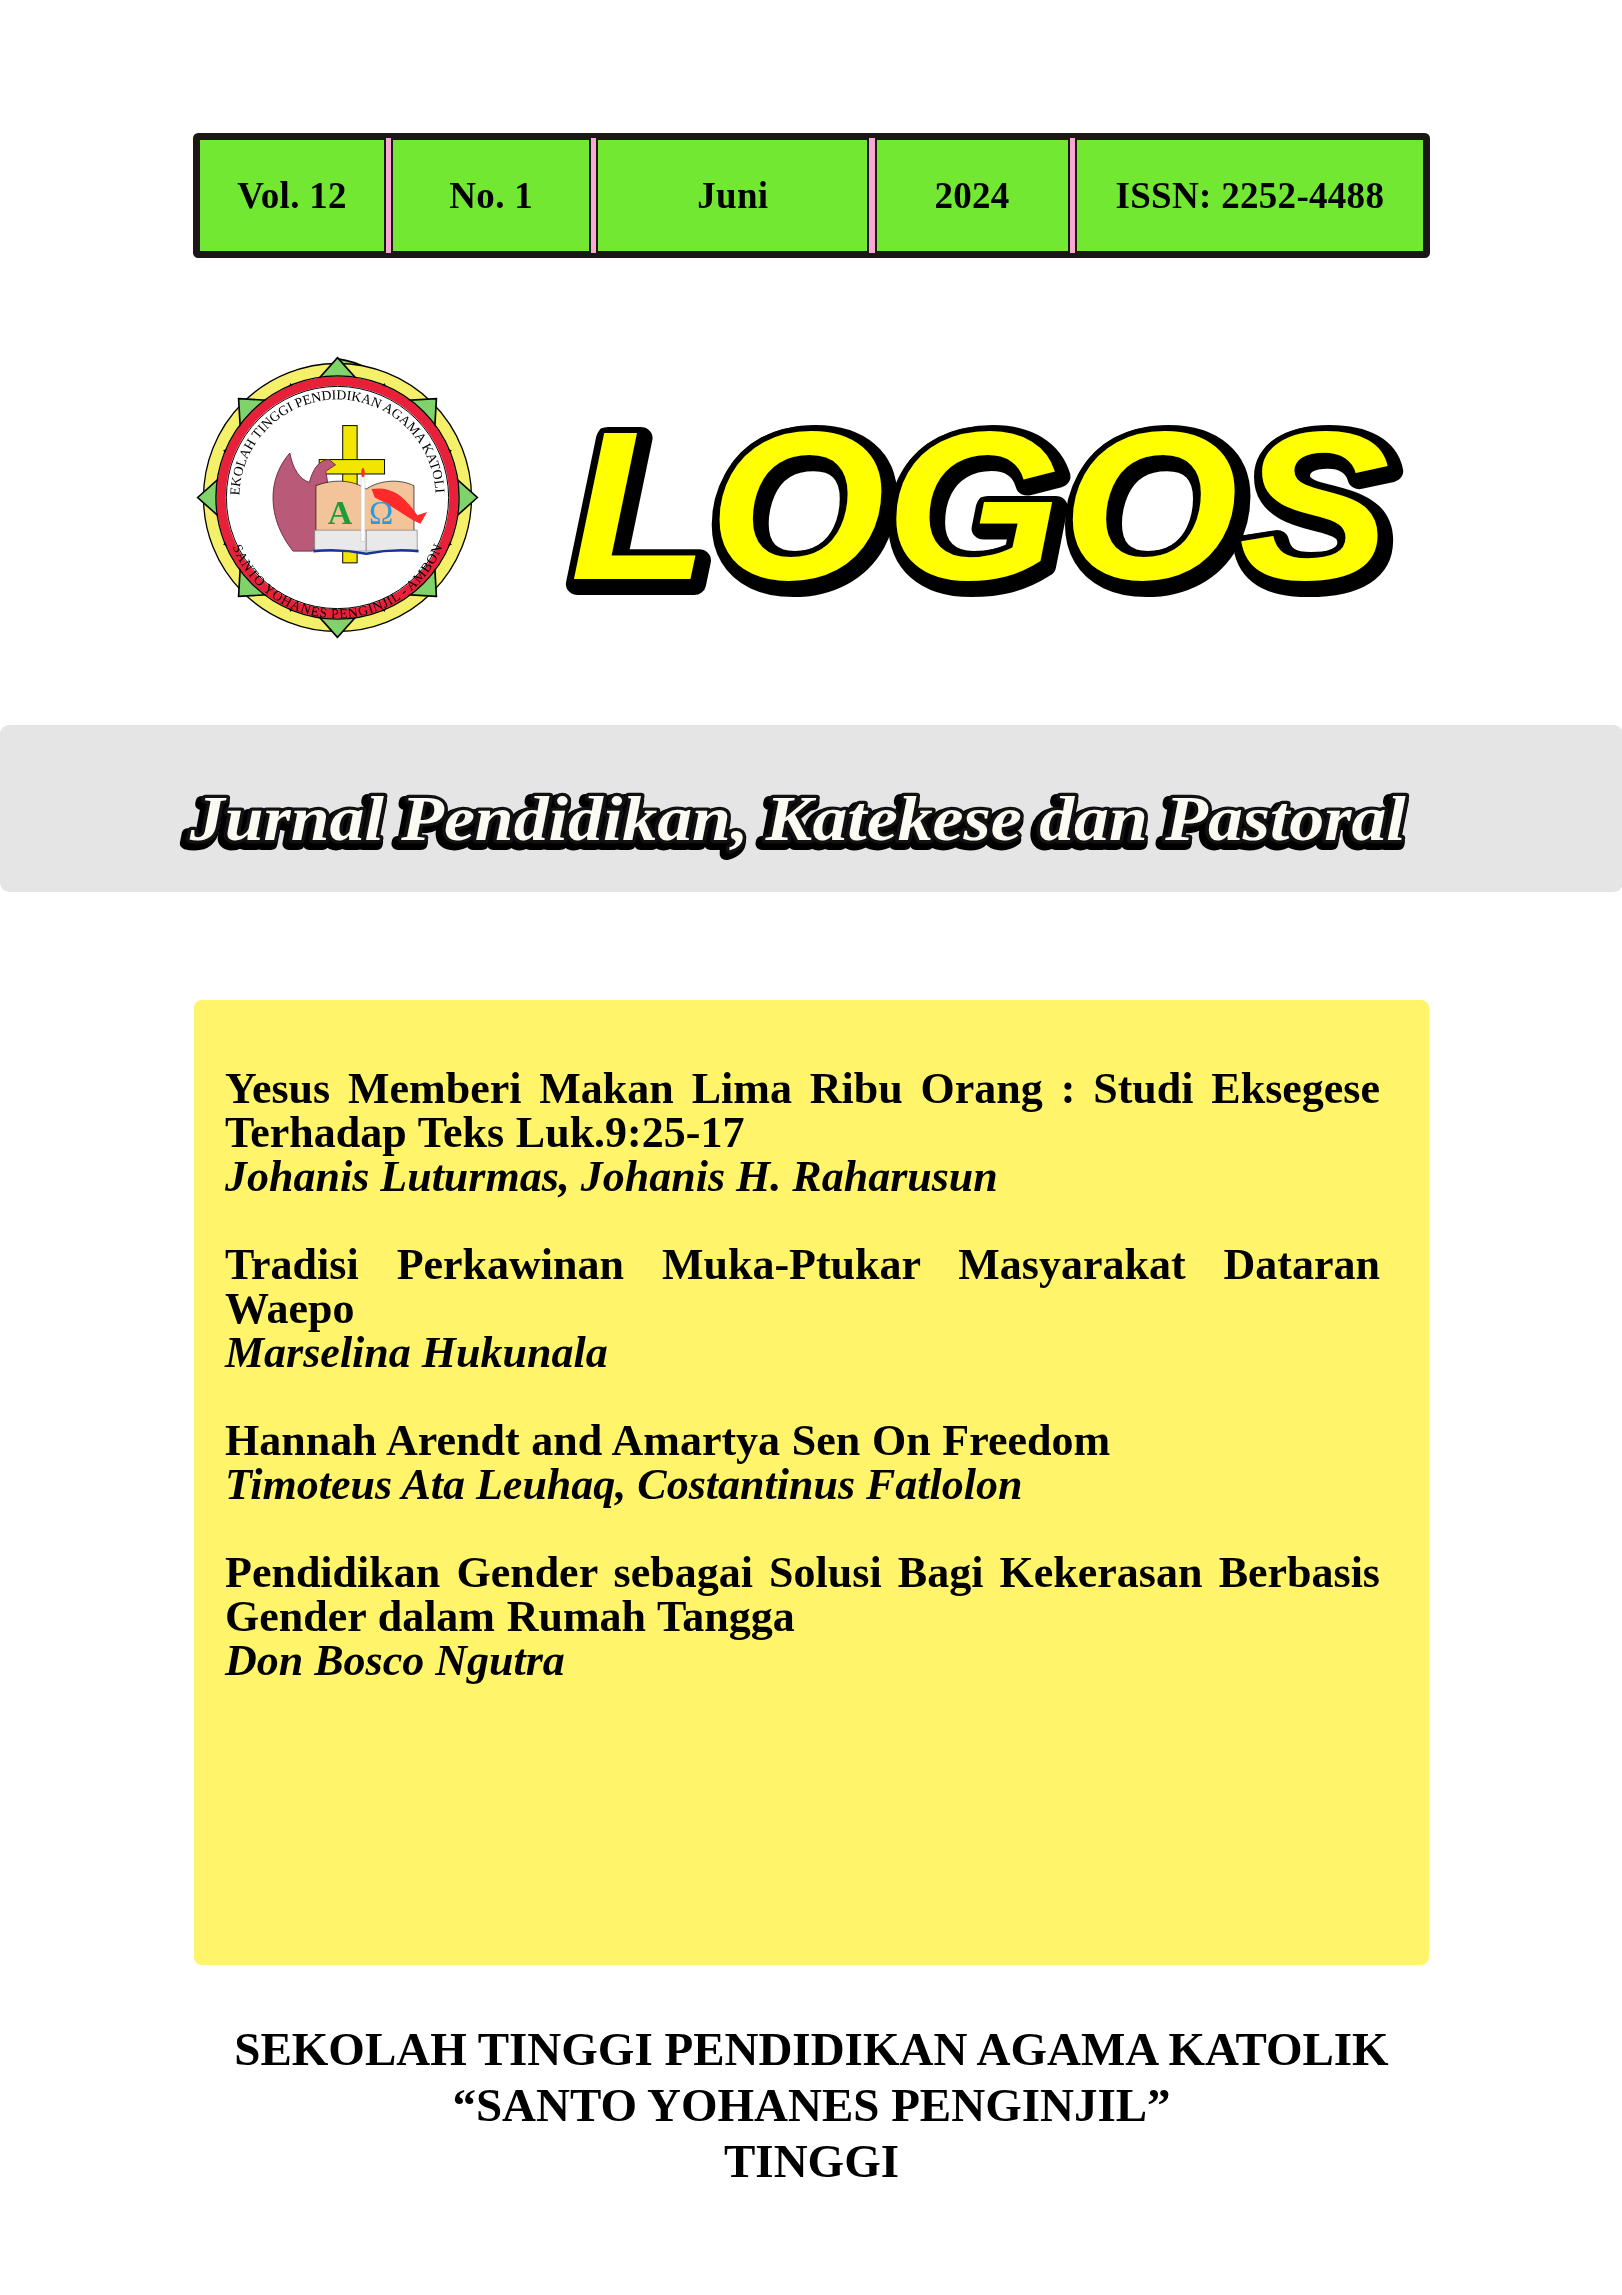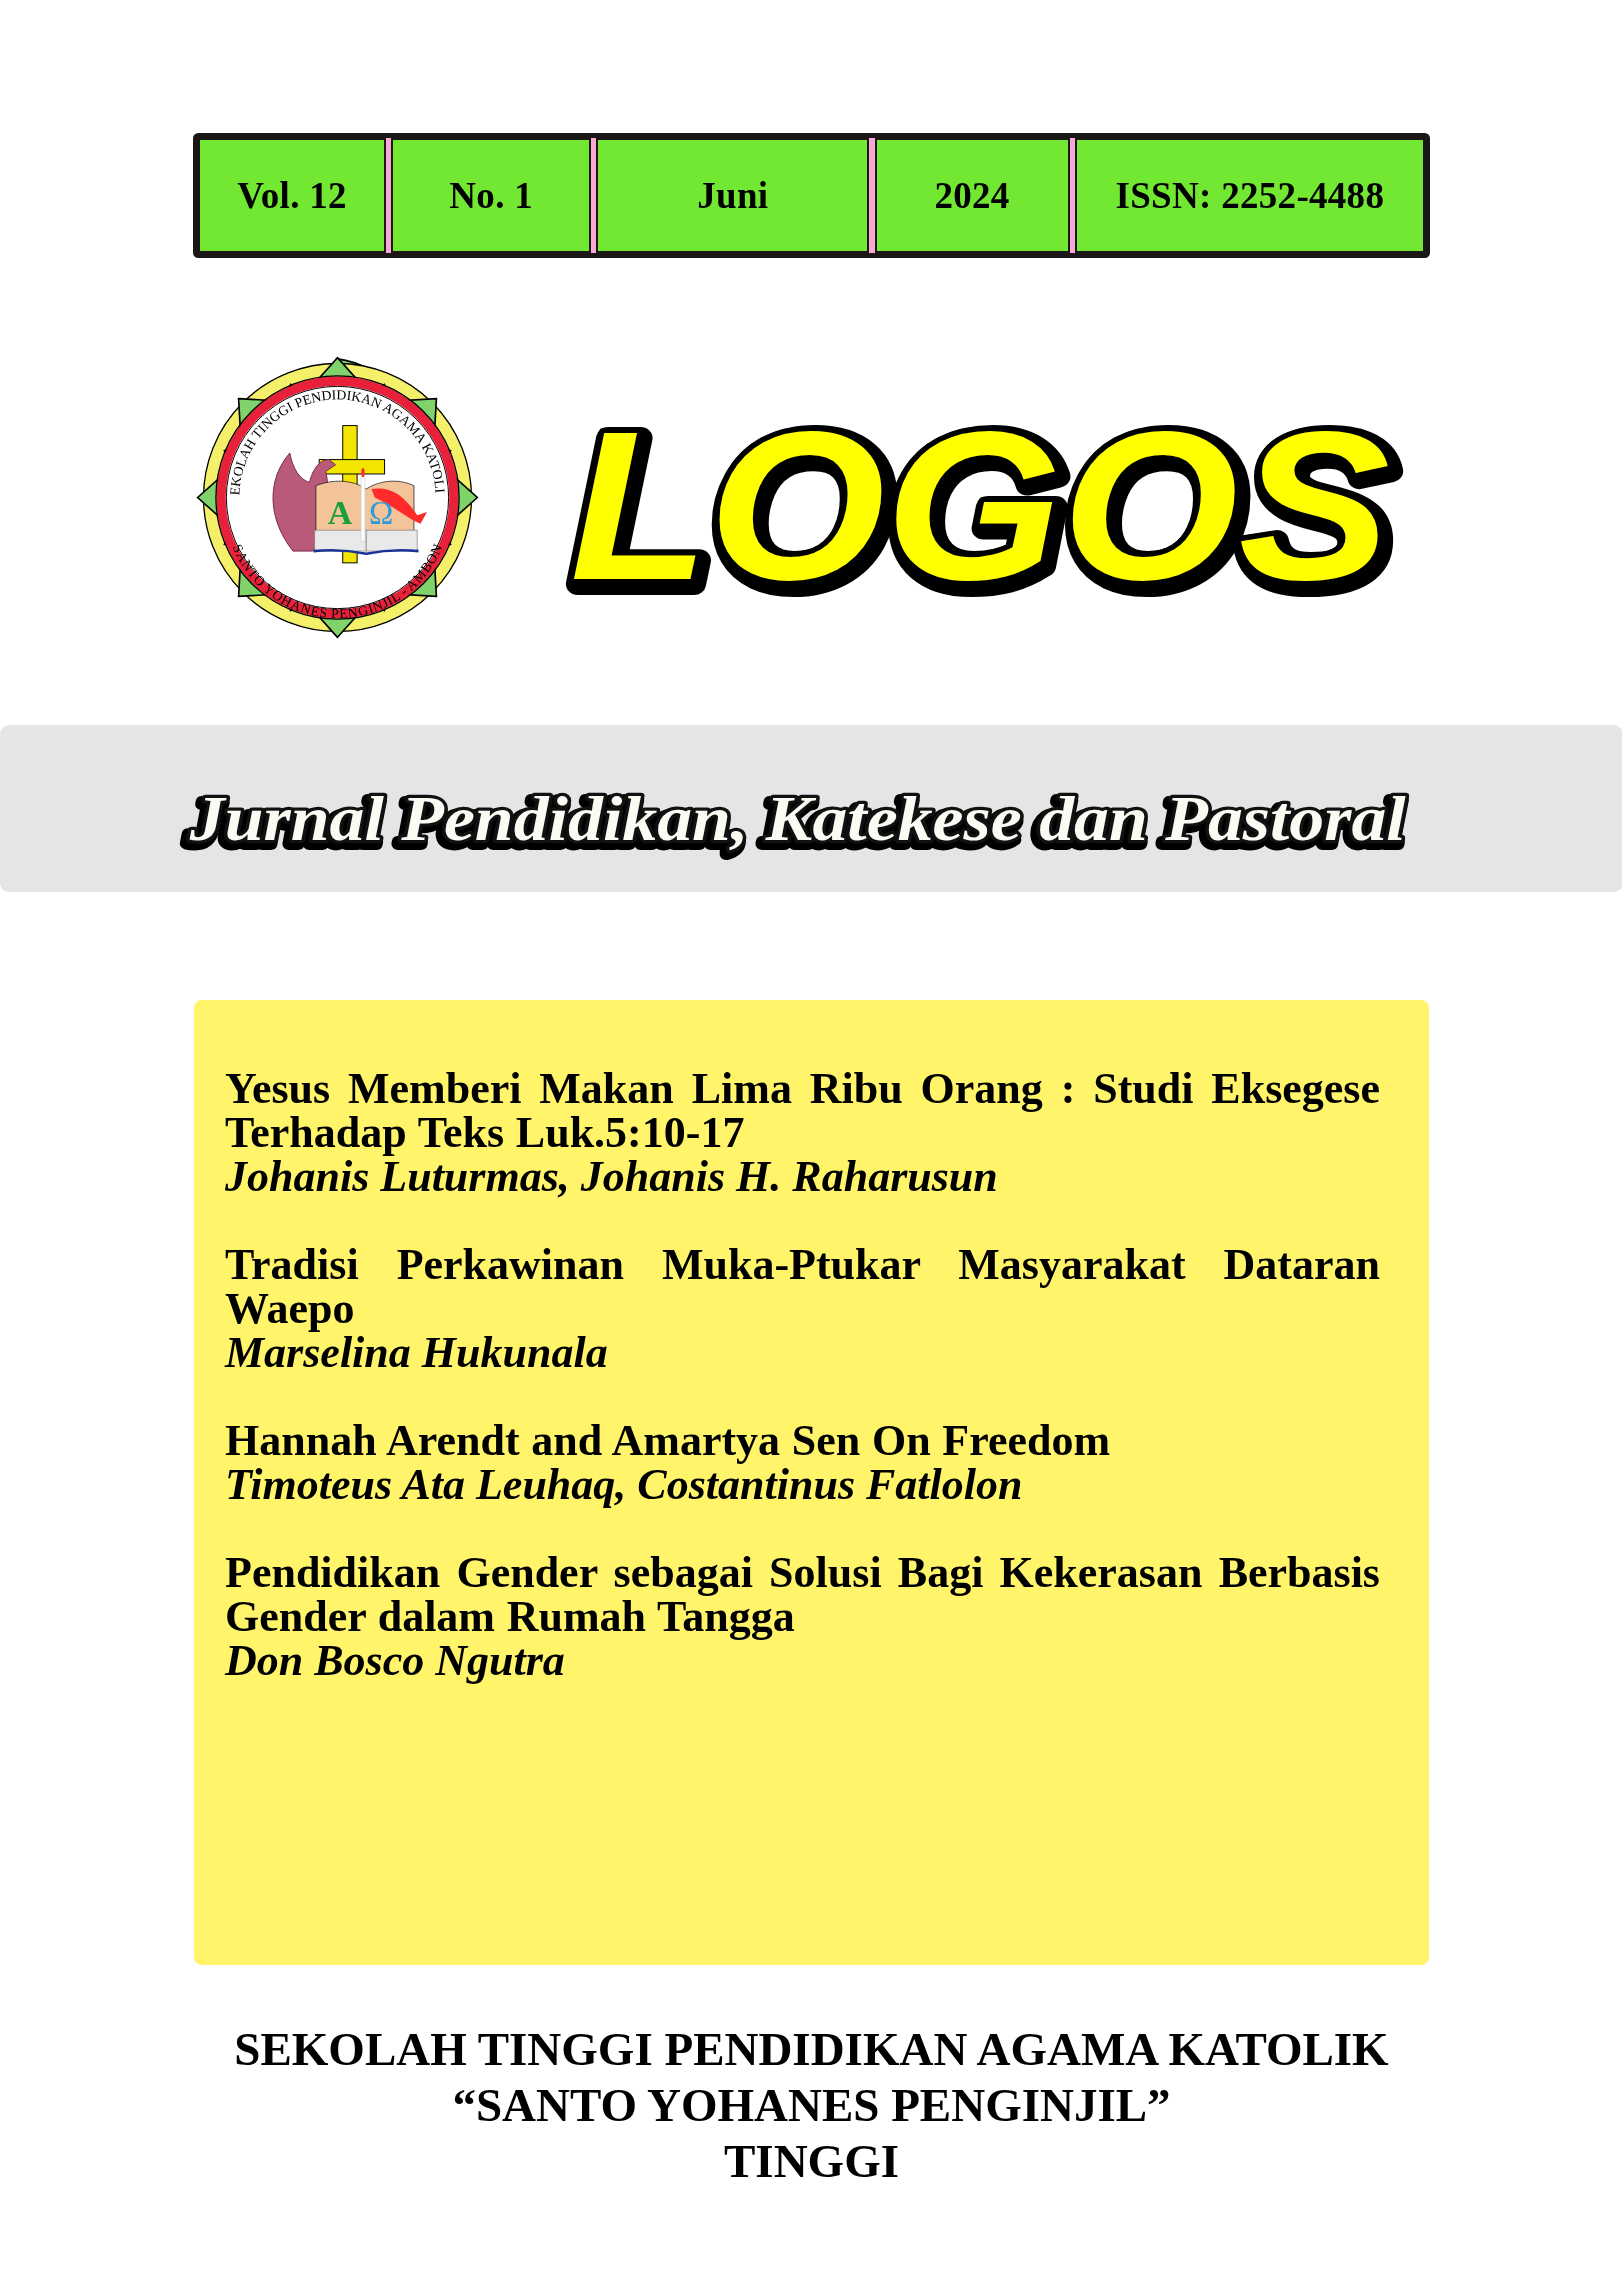--- a/index.html
+++ b/index.html
@@ -150,21 +150,21 @@
 <div class="ribbon">
   <svg width="1623" height="167" viewBox="0 0 2480 255">
     <text x="290" y="175" font-family="Liberation Serif, serif" font-weight="bold" font-style="italic" font-size="96" textLength="1858" lengthAdjust="spacingAndGlyphs" fill="#000" stroke="#000" stroke-width="18" stroke-linejoin="round" transform="translate(-5,6)">Jurnal Pendidikan, Katekese dan Pastoral</text>
     <text x="290" y="175" font-family="Liberation Serif, serif" font-weight="bold" font-style="italic" font-size="96" textLength="1858" lengthAdjust="spacingAndGlyphs" fill="#fbfbf3" stroke="#111" stroke-width="10" stroke-linejoin="round" paint-order="stroke">Jurnal Pendidikan, Katekese dan Pastoral</text>
   </svg>
 </div>
 
 <div class="contents">
   <div class="articles">
     <div class="article">
-      <div class="title">Yesus Memberi Makan Lima Ribu Orang : Studi Eksegese Terhadap Teks Luk.5:10-17</div>
+      <div class="title">Yesus Memberi Makan Lima Ribu Orang : Studi Eksegese Terhadap Teks Luk.9:25-17</div>
       <div class="authors">Johanis Luturmas, Johanis H. Raharusun</div>
     </div>
     <div class="article">
       <div class="title">Tradisi Perkawinan Muka-Ptukar Masyarakat Dataran Waepo</div>
       <div class="authors">Marselina Hukunala</div>
     </div>
     <div class="article">
       <div class="title">Hannah Arendt and Amartya Sen On Freedom</div>
       <div class="authors">Timoteus Ata Leuhaq, Costantinus Fatlolon</div>
     </div>

